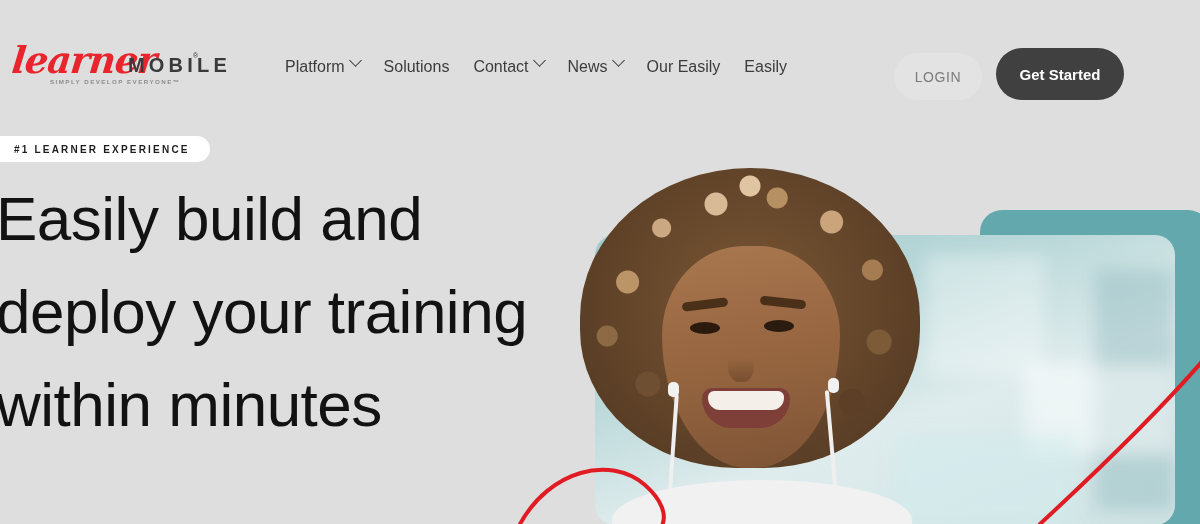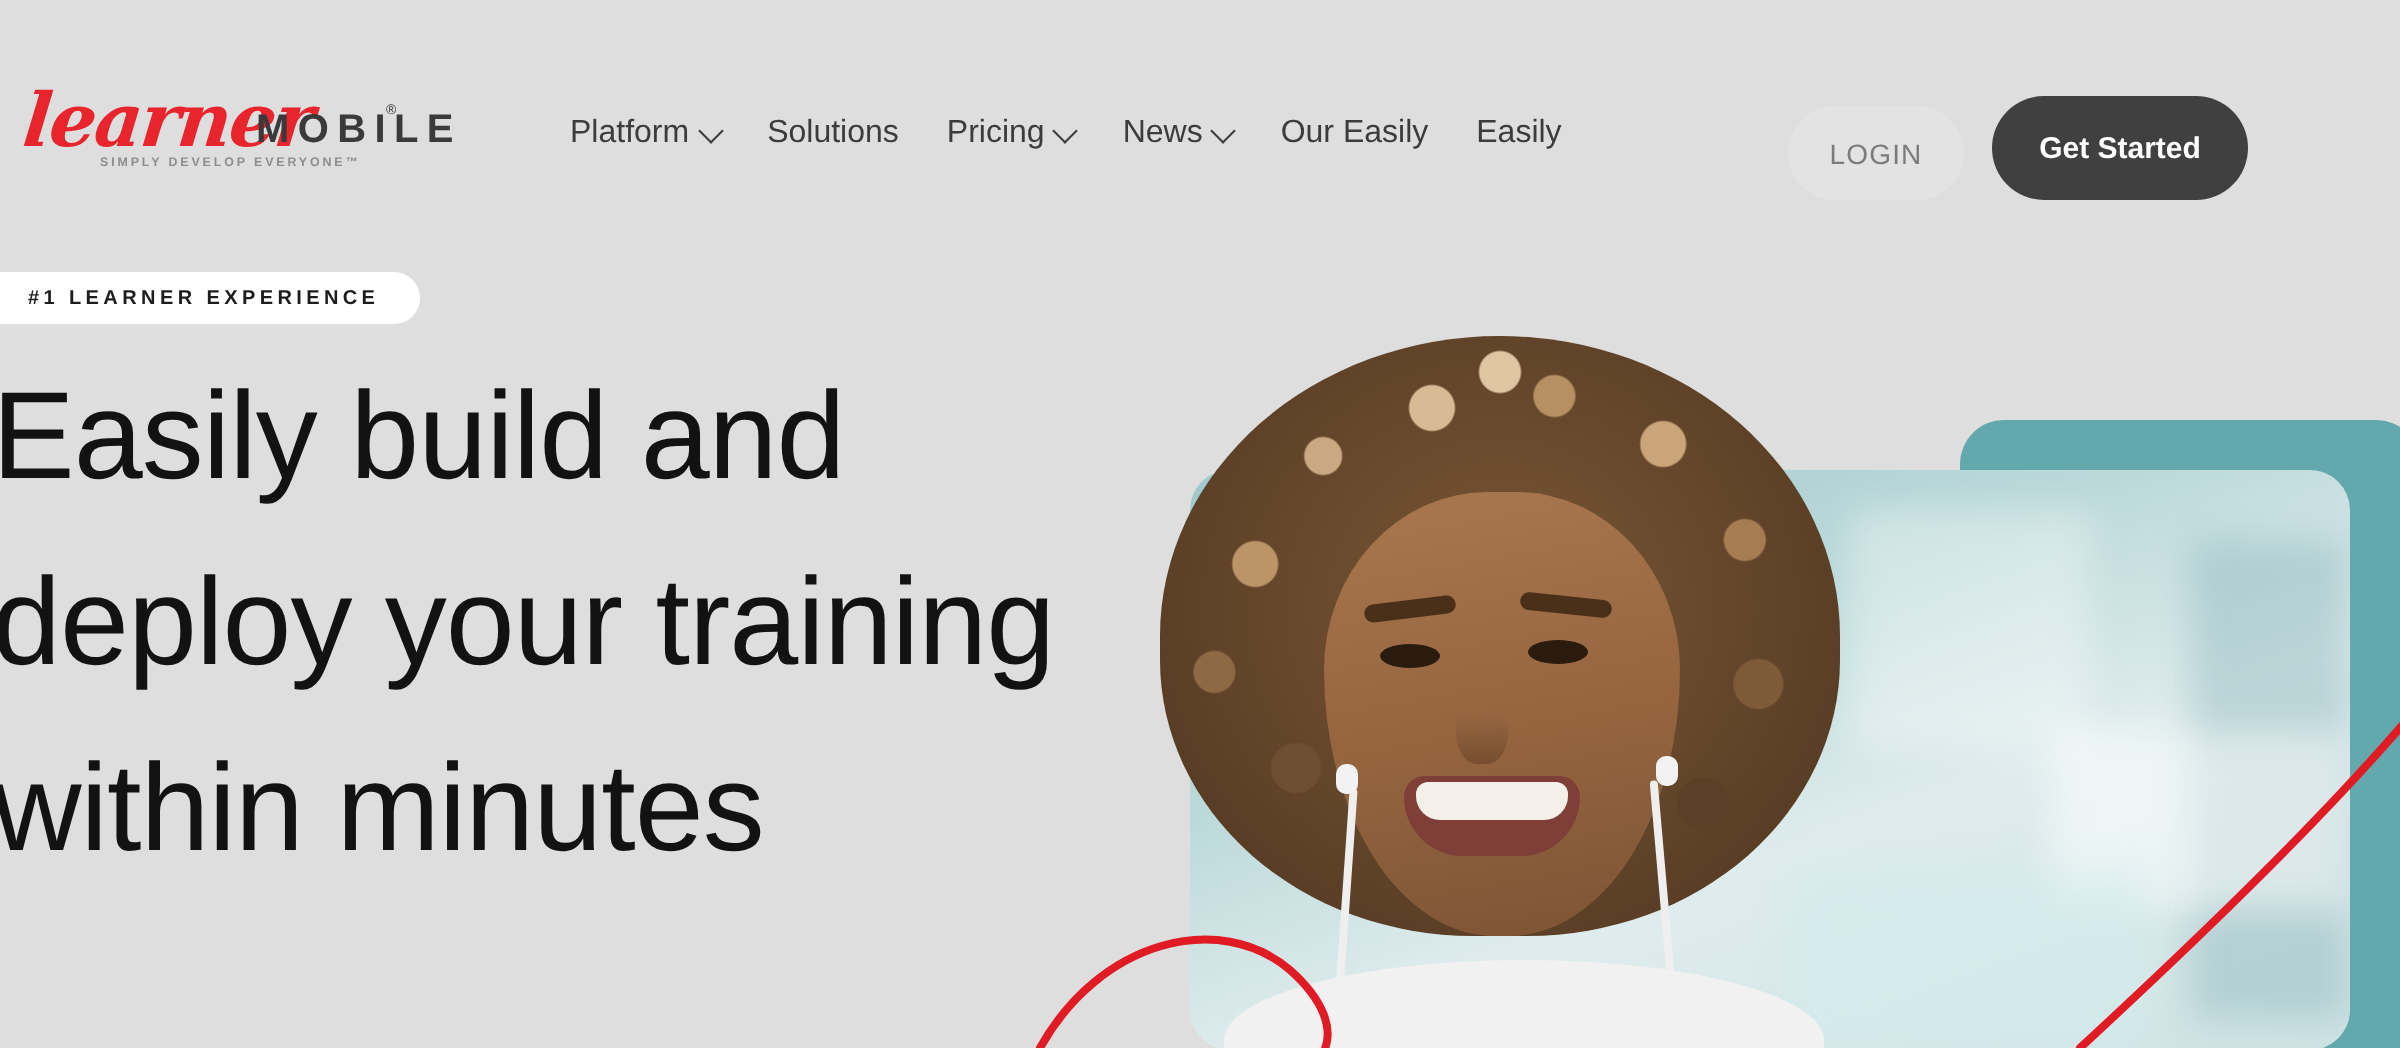--- a/index.html
+++ b/index.html
@@ -39,21 +39,21 @@
     position:absolute; left:40px; top:38px;
     font-size:6.2px; font-weight:700; letter-spacing:1.45px;
     color:#8d8d8d; white-space:nowrap;
   }
 
   .nav{
     position:absolute; left:285px; top:58px;
     display:flex; align-items:center; gap:24px;
   }
   .nav-item{
-    display:flex; align-items:center; gap:6px;
+    display:flex; gap:6px;
     font-size:16px; color:#3c3c3c; cursor:pointer; white-space:nowrap;
   }
   .chev{
     width:9px; height:9px; position:relative; top:-2px;
     border-right:1.8px solid #3c3c3c;
     border-bottom:1.8px solid #3c3c3c;
     transform:rotate(45deg);
   }
 
   .actions{ position:absolute; right:76px; top:48px; display:flex; align-items:flex-end; gap:14px; }
@@ -181,21 +181,21 @@
 
   <nav class="nav">
     <div class="nav-item">
       <span>Platform</span>
       <span class="chev"></span>
     </div>
     <div class="nav-item">
       <span>Solutions</span>
     </div>
     <div class="nav-item">
-      <span>Pricing</span>
+      <span>Contact</span>
       <span class="chev"></span>
     </div>
     <div class="nav-item">
       <span>News</span>
       <span class="chev"></span>
     </div>
     <div class="nav-item">
       <span>Our Easily</span>
     </div>
     <div class="nav-item">

